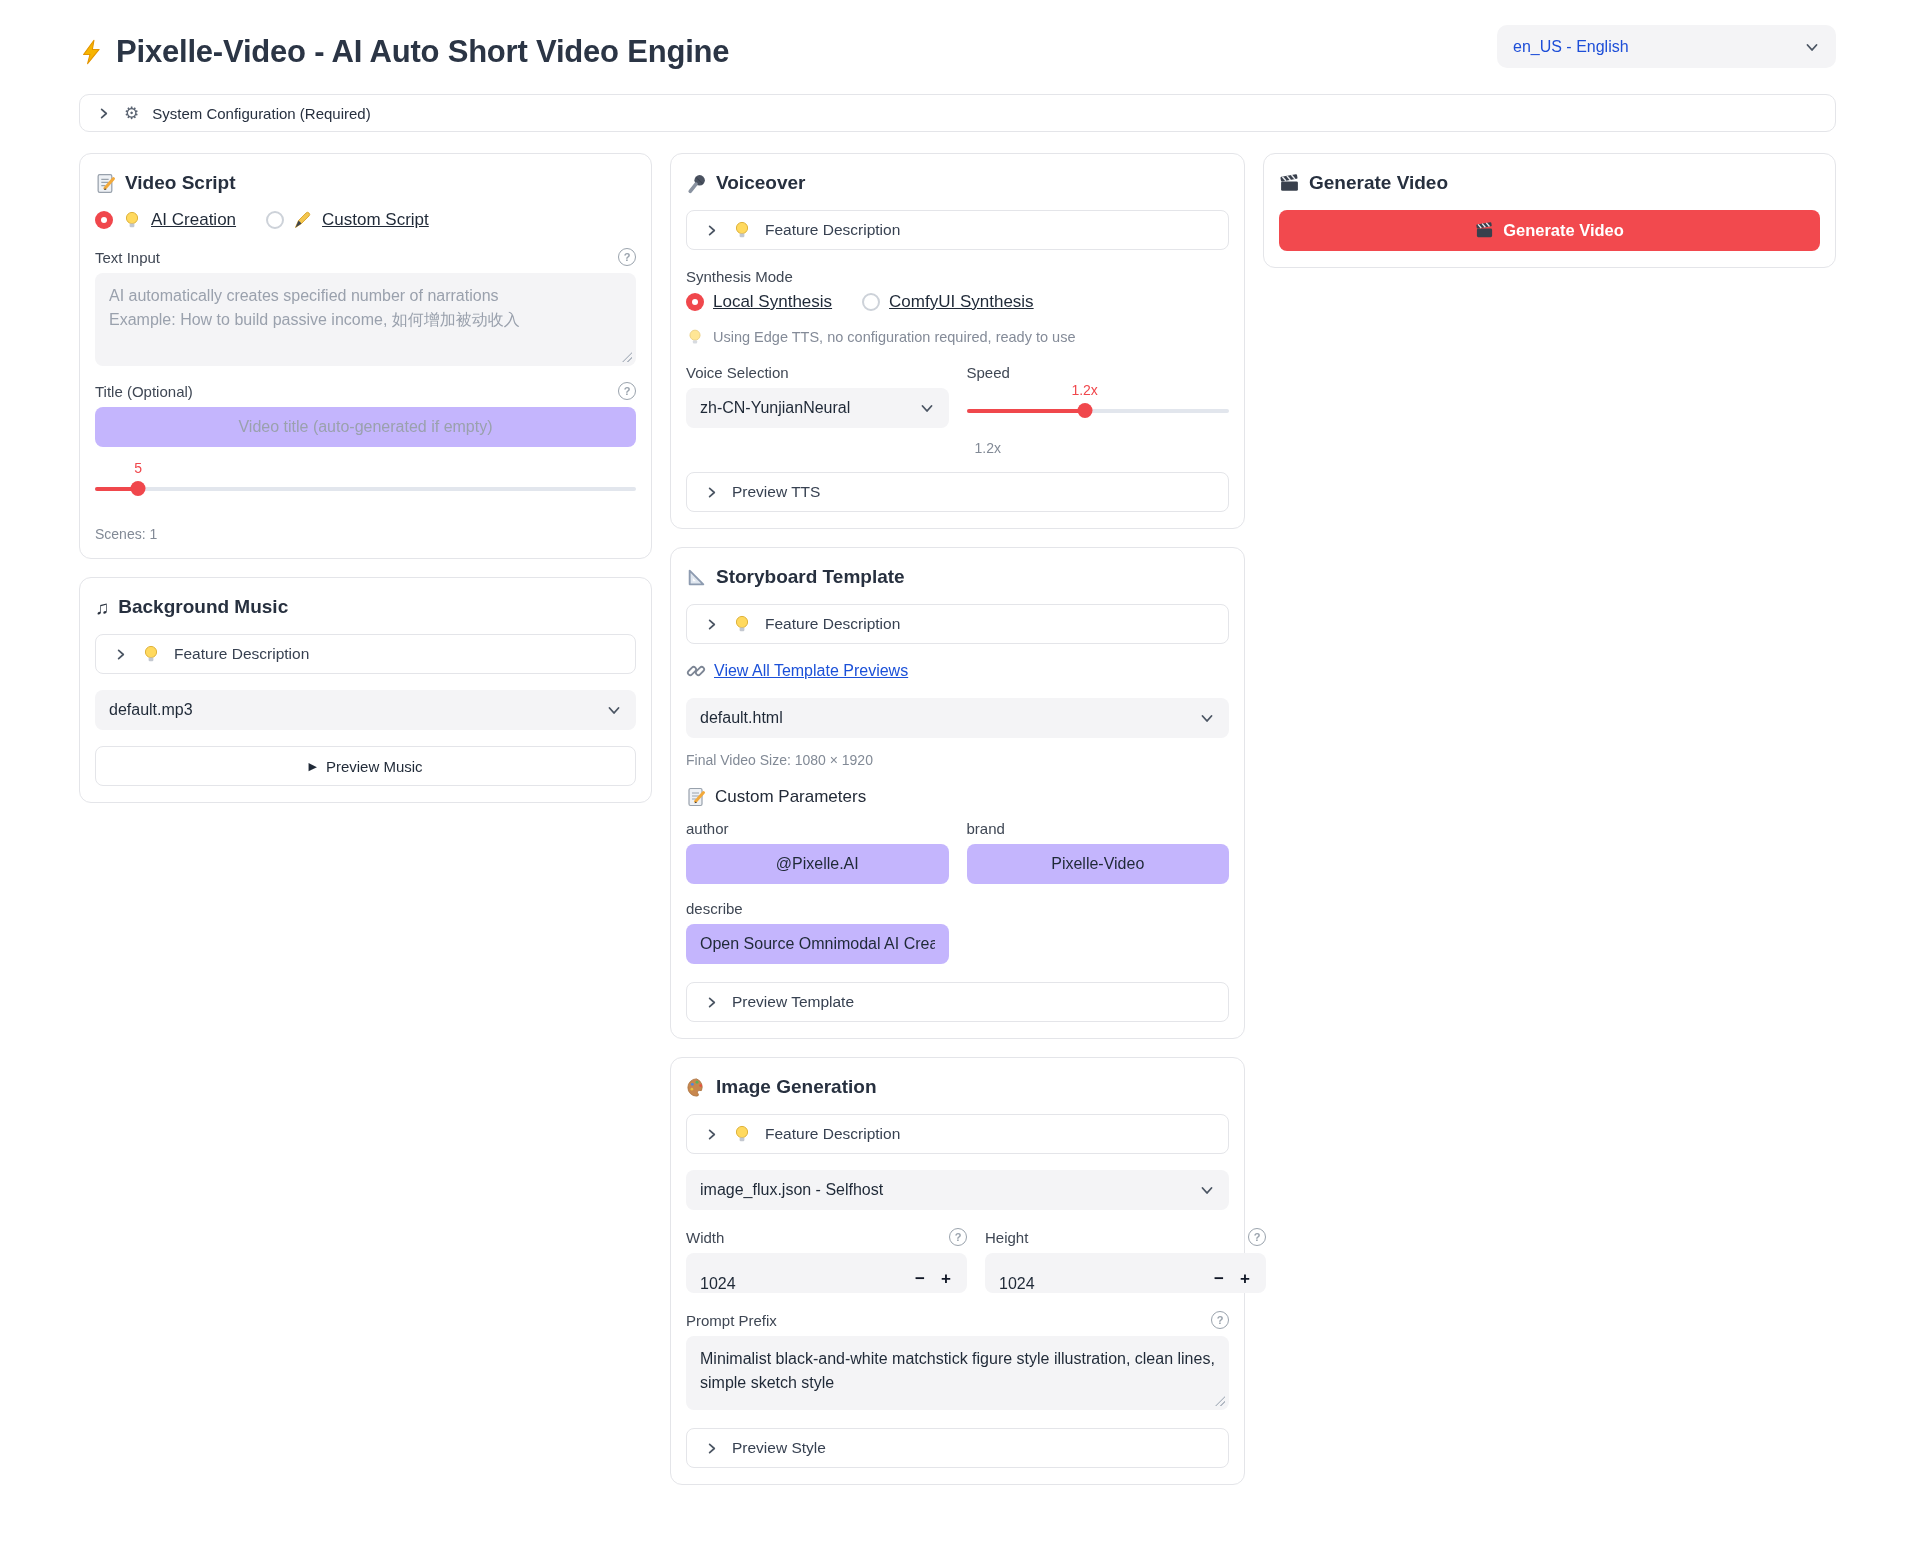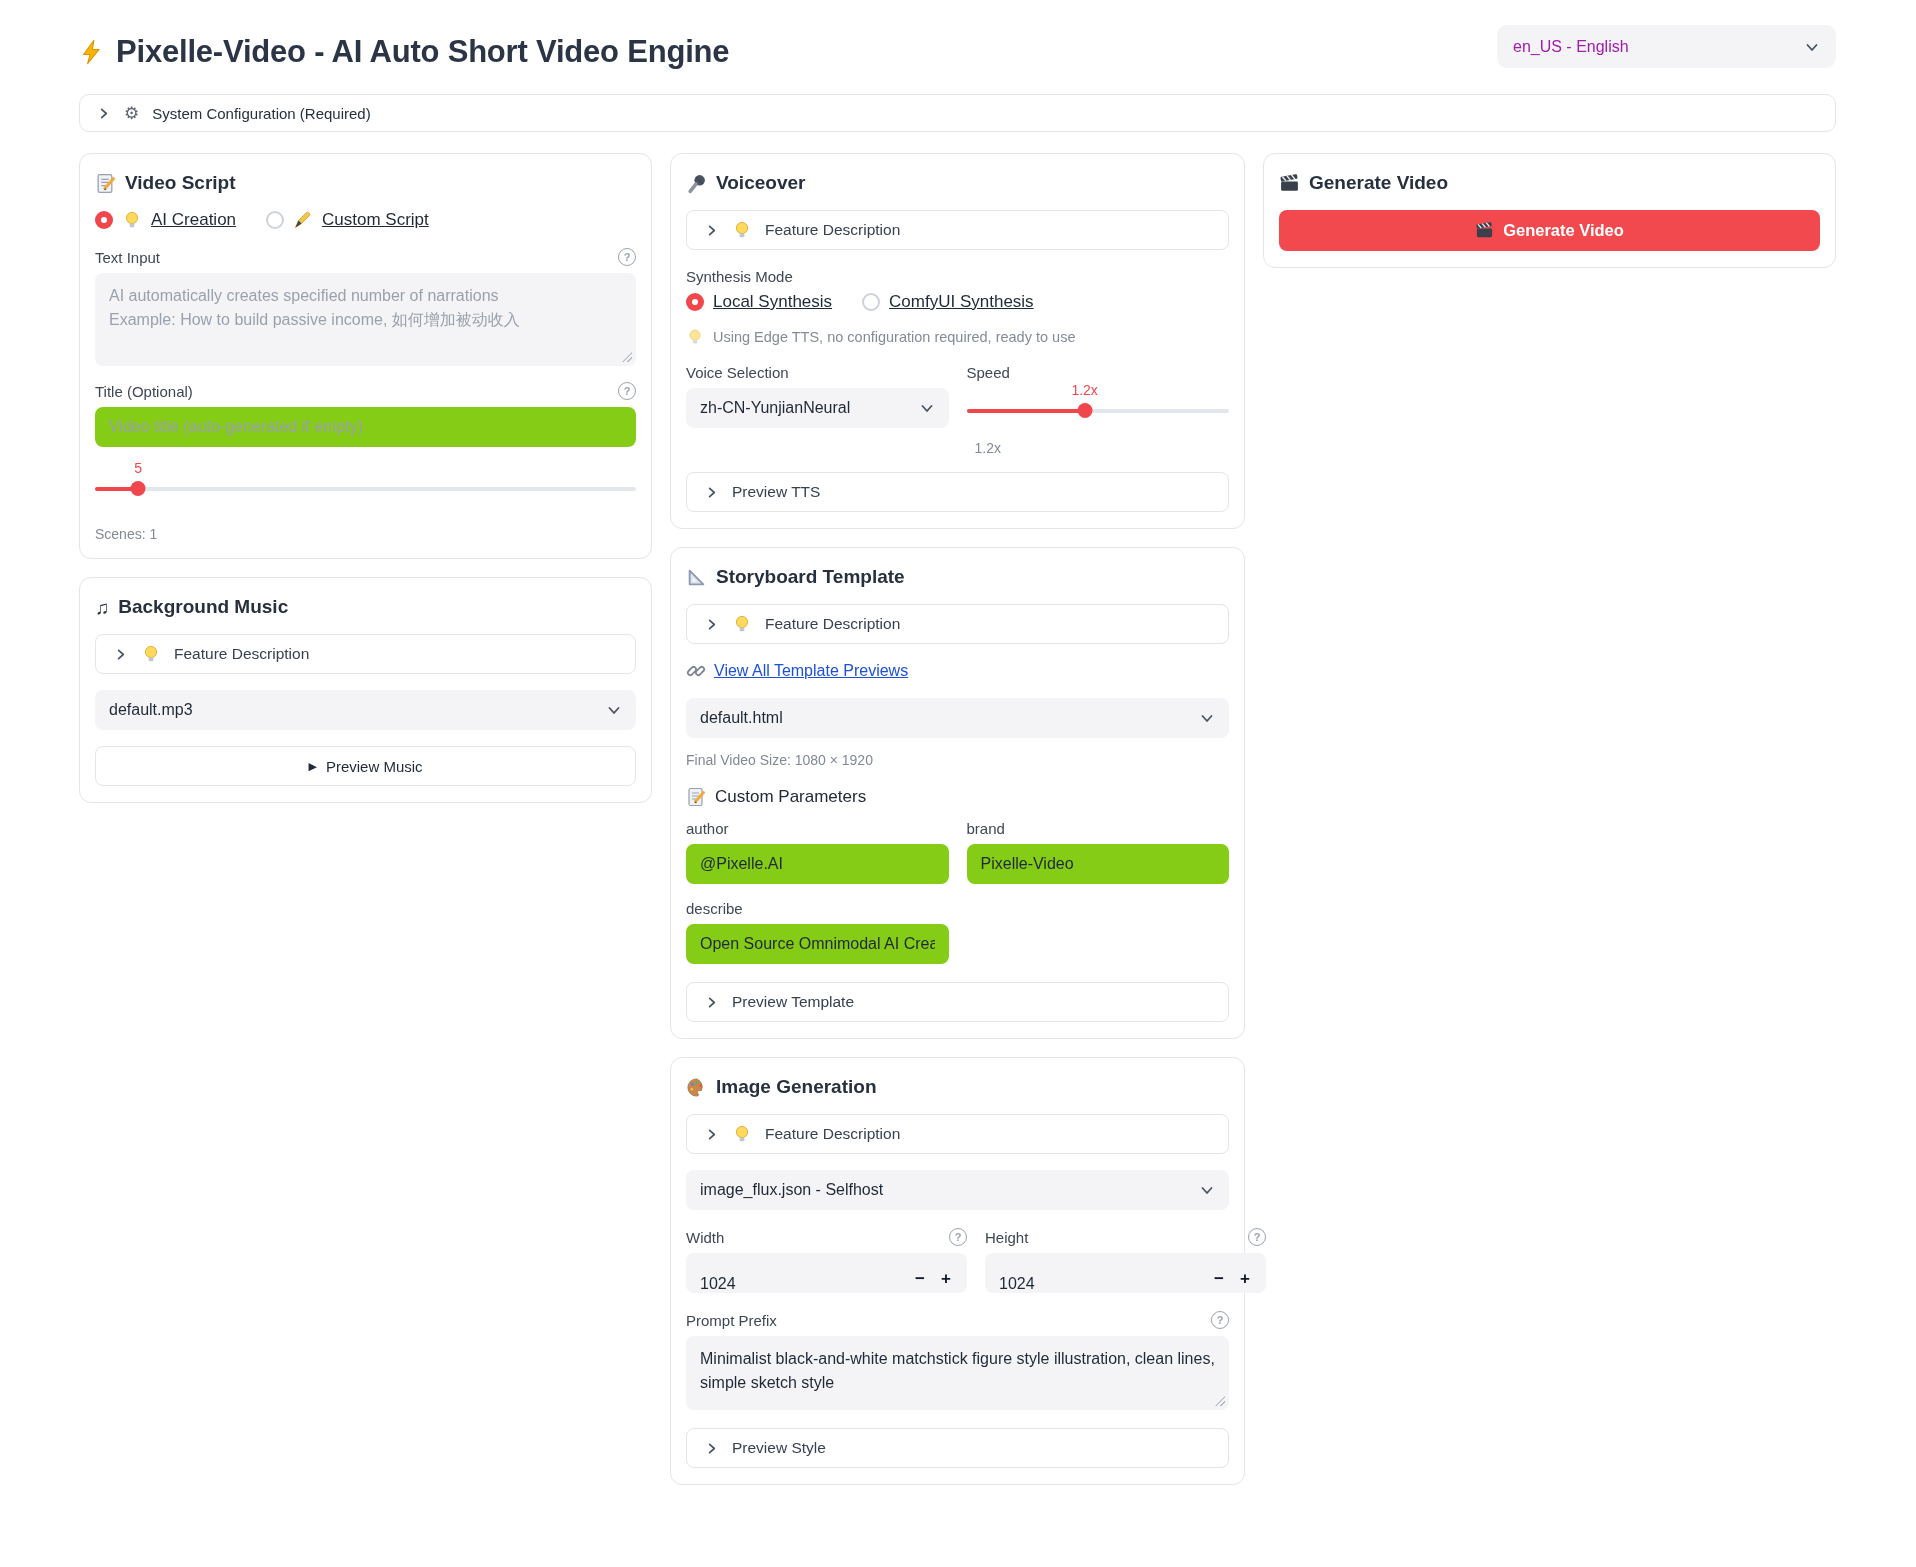--- a/index.html
+++ b/index.html
@@ -8,21 +8,21 @@
     width: 1916px; min-height: 1567px;
     font-family: "Liberation Sans", "DejaVu Sans", sans-serif;
     color: #1f2937; position: relative;
   }
   .page { padding: 22px 80px 30px 79px; position: relative; }
 
   
   .lang-select {
     position: absolute; top: 25px; right: 80px; width: 339px; height: 43px;
     background: #f4f4f6; border-radius: 10px; display: flex; align-items: center;
-    justify-content: space-between; padding: 0 16px; font-size: 16px; color: #a21caf;
+    justify-content: space-between; padding: 0 16px; font-size: 16px; color: #1d4ed8;
     cursor: pointer;
   }
   h1.app-title {
     display: flex; align-items: center; gap: 11px;
     font-size: 31px; font-weight: bold; color: #2b3545;
     margin: 12px 0 24px 0; letter-spacing: -0.2px;
   }
   .sysconfig {
     border: 1px solid #e4e5e9; border-radius: 10px; height: 38px;
     display: flex; align-items: center; gap: 13px; padding: 0 16px;
@@ -69,22 +69,22 @@
     padding: 11px 14px; font: 16px/1.5 "Liberation Sans","DejaVu Sans",sans-serif;
     color: #1f2937; resize: none; display: block;
   }
   textarea.gtext::placeholder, input.gtext::placeholder { color: #9aa1ad; opacity: 1; }
   .resize-grip {
     position: absolute; right: 4px; bottom: 4px; width: 10px; height: 10px;
     background: repeating-linear-gradient(135deg, transparent 0 2.5px, #b3bac4 2.5px 4px);
     clip-path: polygon(100% 0, 100% 100%, 0 100%); pointer-events: none;
   }
   input.gtext {
-    width: 100%; background: #84cc16; border: none; border-radius: 8px; height: 40px;
-    padding: 0 14px; font: 16px "Liberation Sans","DejaVu Sans",sans-serif; color: #1f2937;
+    width: 100%; background: #c4b5fd; border: none; border-radius: 8px; height: 40px;
+    padding: 0 14px; font: 16px "Liberation Sans","DejaVu Sans",sans-serif; color: #1f2937; text-align: center;
   }
 
   
   .radio-row { display: flex; align-items: flex-end; gap: 30px; margin-bottom: 18px; text-decoration: underline; }
   .radio { display: flex; align-items: center; gap: 9px; font-size: 17px; color: #1f2937; cursor: pointer; }
   .rdot { width: 18px; height: 18px; border-radius: 50%; flex: 0 0 auto; position: relative;
           border: 2px solid #cdd2d9; background: #fff; }
   .rdot.checked { border: none; background: #f0474c; }
   .rdot.checked::after {
     content: ""; position: absolute; left: 50%; top: 50%; width: 6px; height: 6px;

